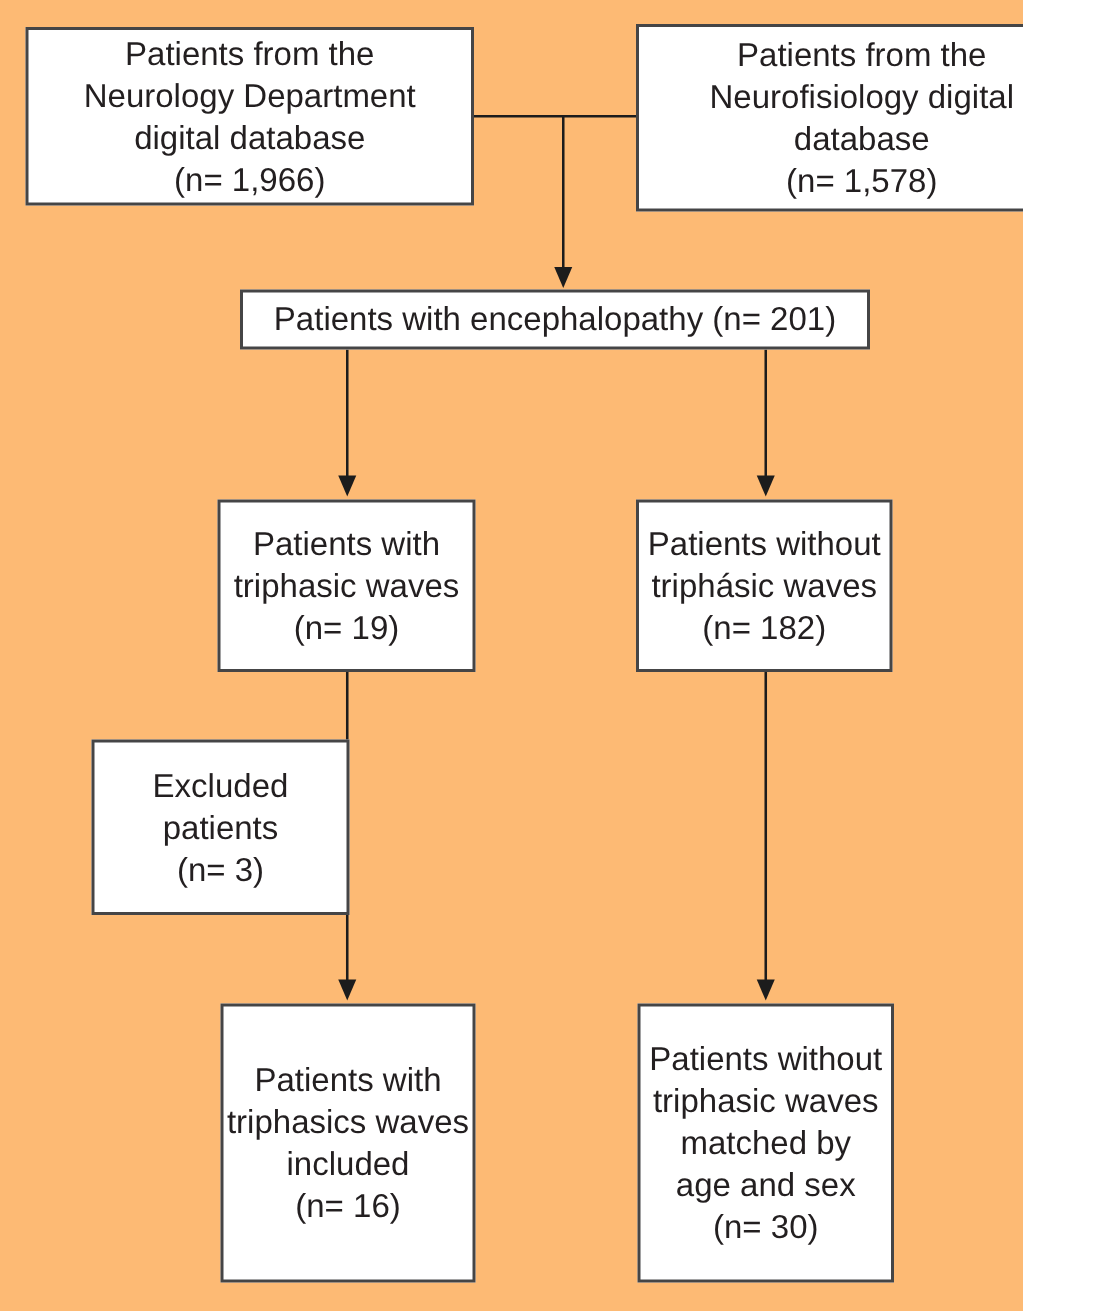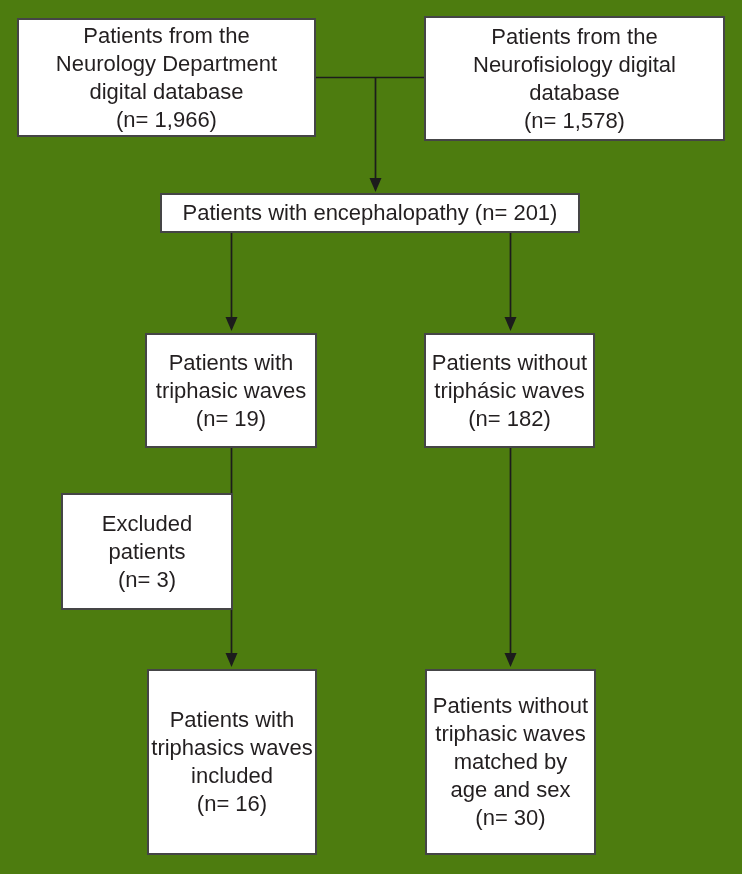--- a/index.html
+++ b/index.html
@@ -2,23 +2,23 @@
 <html><head>
 <meta charset="utf-8">
 <style>
   html, body {
     margin: 0;
     padding: 0;
     background: #ffffff;
   }
   .figure {
     position: relative;
-    width: 742px;
+    width: 682px;
     height: 874px;
-    background: #4d7c0f;
+    background: #fdba74;
     font-family: "Liberation Sans", sans-serif;
     color: #231f20;
     overflow: hidden;
   }
   .connectors {
     position: absolute;
     left: 0;
     top: 0;
     width: 742px;
     height: 874px;

